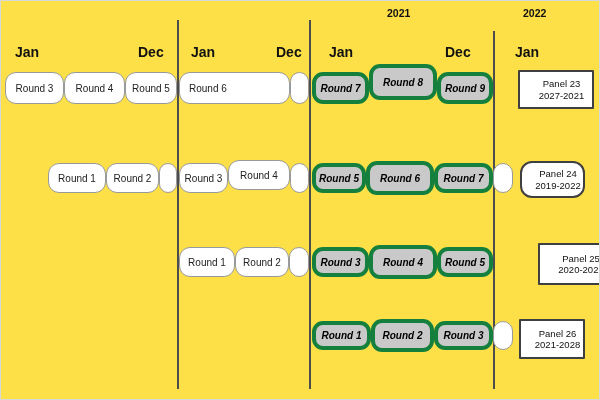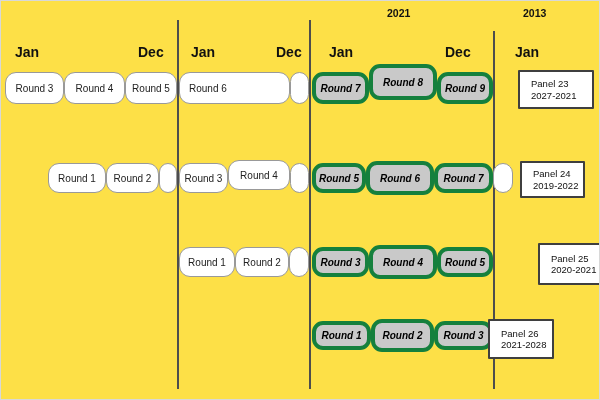--- a/index.html
+++ b/index.html
@@ -17,29 +17,29 @@
   }
   .box.white{background:#ffffff;border:1px solid #999999;}
   .box.gray{
     background:#c9c9c9;border:4px solid #15803d;
     font-weight:bold;font-style:italic;color:#000;
   }
   .box.left{justify-content:flex-start;padding-left:9px;}
   .panelbox{
     position:absolute;background:#ffffff;border:2px solid #3f3f3f;border-radius:1px;
     box-sizing:border-box;display:flex;flex-direction:column;justify-content:center;
-    padding-left:11px;font-size:9.5px;line-height:11.5px;color:#111;white-space:nowrap;
+    padding-left:11px;font-size:9.5px;line-height:11.5px;color:#111;white-space:nowrap;align-items:center;
   }
 </style>
 </head>
 <body>
 
 <div class="canvas" id="canvas">
     <div class="year" style="left: 386px; top: 6px;">2021</div>
-    <div class="year" style="left: 522px; top: 6px;">2013</div>
+    <div class="year" style="left: 522px; top: 6px;">2022</div>
     <div class="month" style="left: 14px; top: 43px;">Jan</div>
     <div class="month" style="left: 137px; top: 43px;">Dec</div>
     <div class="month" style="left: 190px; top: 43px;">Jan</div>
     <div class="month" style="left: 275px; top: 43px;">Dec</div>
     <div class="month" style="left: 328px; top: 43px;">Jan</div>
     <div class="month" style="left: 444px; top: 43px;">Dec</div>
     <div class="month" style="left: 514px; top: 43px;">Jan</div>
     <div class="vline" style="left: 176px; top: 19px; height: 369px;"></div>
     <div class="vline" style="left: 308px; top: 19px; height: 369px;"></div>
     <div class="vline" style="left: 492px; top: 30px; height: 358px;"></div>
@@ -58,35 +58,35 @@
     <div class="box white" style="left: 47px; top: 162px; width: 58px; height: 30px;">Round 1</div>
     <div class="box white" style="left: 105px; top: 162px; width: 53px; height: 30px;">Round 2</div>
     <div class="box white" style="left: 158px; top: 162px; width: 18px; height: 30px;"></div>
     <div class="box white" style="left: 178px; top: 162px; width: 49px; height: 30px;">Round 3</div>
     <div class="box white" style="left: 227px; top: 159px; width: 62px; height: 30px;">Round 4</div>
     <div class="box white" style="left: 289px; top: 162px; width: 19px; height: 30px;"></div>
     <div class="box white" style="left: 492px; top: 162px; width: 20px; height: 30px;"></div>
     <div class="box gray" style="left: 311px; top: 162px; width: 54px; height: 30px;">Round 5</div>
     <div class="box gray" style="left: 365px; top: 160px; width: 68px; height: 34px;">Round 6</div>
     <div class="box gray" style="left: 433px; top: 162px; width: 59px; height: 30px;">Round 7</div>
-    <div class="panelbox" style="left: 519px; top: 160px; width: 65px; height: 37px;">
+    <div class="panelbox" style="left: 519px; top: 160px; width: 65px; height: 37px; border-radius: 12px;">
       <div>Panel 24</div>
       <div>2019-2022</div>
     </div>
     <div class="box white" style="left: 178px; top: 246px; width: 56px; height: 30px;">Round 1</div>
     <div class="box white" style="left: 234px; top: 246px; width: 54px; height: 30px;">Round 2</div>
     <div class="box white" style="left: 288px; top: 246px; width: 20px; height: 30px;"></div>
     <div class="box gray" style="left: 311px; top: 246px; width: 57px; height: 30px;">Round 3</div>
     <div class="box gray" style="left: 368px; top: 244px; width: 68px; height: 34px;">Round 4</div>
     <div class="box gray" style="left: 436px; top: 246px; width: 56px; height: 30px;">Round 5</div>
     <div class="panelbox" style="left: 537px; top: 242px; width: 75px; height: 42px;">
       <div>Panel 25</div>
       <div>2020-2021</div>
     </div>
     <div class="box white" style="left: 492px; top: 320px; width: 20px; height: 29px;"></div>
     <div class="box gray" style="left: 311px; top: 320px; width: 59px; height: 29px;">Round 1</div>
     <div class="box gray" style="left: 370px; top: 318px; width: 63px; height: 33px;">Round 2</div>
     <div class="box gray" style="left: 433px; top: 320px; width: 59px; height: 29px;">Round 3</div>
-    <div class="panelbox" style="left: 487px; top: 318px; width: 66px; height: 40px;">
+    <div class="panelbox" style="left: 518px; top: 318px; width: 66px; height: 40px;">
       <div>Panel 26</div>
       <div>2021-2028</div>
     </div>
   </div>
 
 </body></html>

